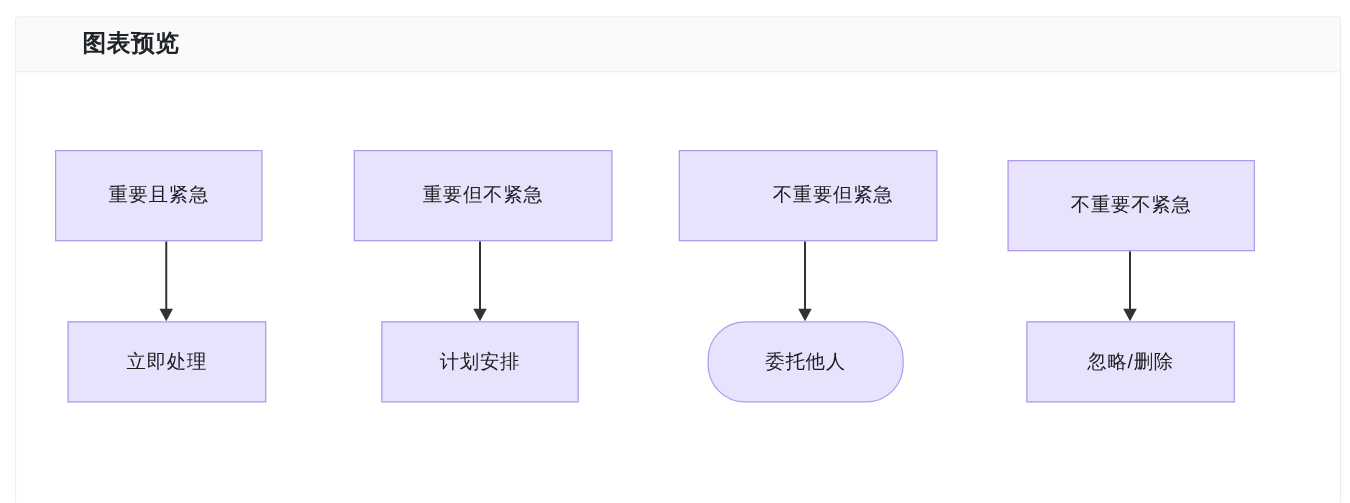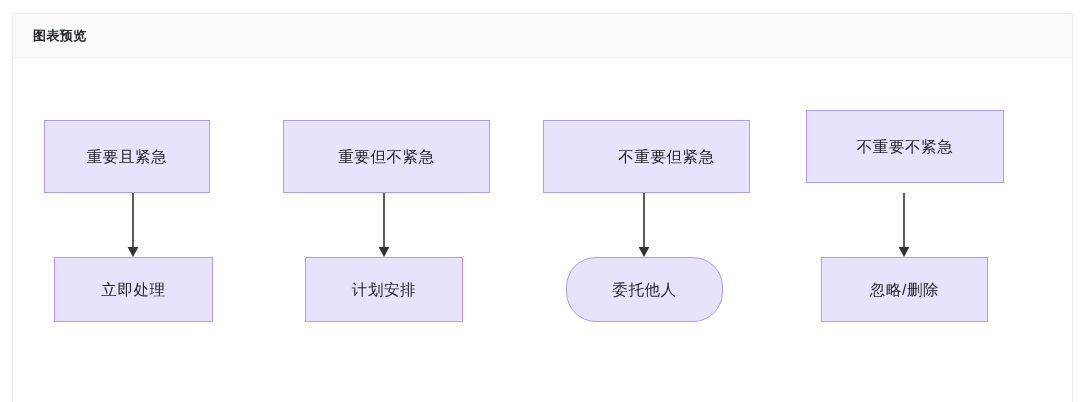--- a/index.html
+++ b/index.html
@@ -40,25 +40,26 @@
     height: 44px;
     background: #fafafa;
     border-bottom: 1px solid #ebedf0;
     box-sizing: border-box;
     display: flex;
     align-items: center;
     padding-left: 20px;
   }
 
   .card-title {
-    font-size: 13px;
+    font-size: 19px;
     font-weight: bold;
     color: #1f2329;
     letter-spacing: 0.4px;
     line-height: 1;
+    margin-left: 33px;
   }
 
   .card-body {
     position: relative;
     height: 375px;
     background: #ffffff;
   }
 
   
   .flow-canvas {
@@ -125,21 +126,21 @@
           </div>
           <div class="node" style="left: 31px; top: 62px; width: 166px; height: 73px; background: rgb(231, 227, 252); border-color: rgb(179, 152, 240); color: rgb(29, 29, 31);">
             <span>重要且紧急</span>
           </div>
           <div class="node" style="left: 270px; top: 62px; width: 207px; height: 73px; background: rgb(231, 227, 252); border-color: rgb(179, 152, 240); color: rgb(29, 29, 31);">
             <span>重要但不紧急</span>
           </div>
           <div class="node" style="left: 530px; top: 62px; width: 207px; height: 73px; background: rgb(231, 227, 252); border-color: rgb(179, 152, 240); color: rgb(29, 29, 31); padding-left: 40px;">
             <span>不重要但紧急</span>
           </div>
-          <div class="node" style="left: 793px; top: 52px; width: 198px; height: 73px; background: rgb(231, 227, 252); border-color: rgb(179, 152, 240); color: rgb(29, 29, 31);">
+          <div class="node" style="left: 793px; top: 70px; width: 198px; height: 73px; background: rgb(231, 227, 252); border-color: rgb(179, 152, 240); color: rgb(29, 29, 31);">
             <span>不重要不紧急</span>
           </div>
           <div class="node" style="left: 292px; top: 199px; width: 158px; height: 65px; background: rgb(231, 227, 252); border-color: rgb(179, 152, 240); color: rgb(29, 29, 31);">
             <span>计划安排</span>
           </div>
           <div class="node" style="left: 41px; top: 199px; width: 159px; height: 65px; background: rgb(231, 227, 252); border-color: rgb(179, 152, 240); color: rgb(29, 29, 31);">
             <span>立即处理</span>
           </div>
           <div class="node" style="left: 553px; top: 199px; width: 157px; height: 65px; background: rgb(231, 227, 252); border-color: rgb(179, 152, 240); color: rgb(29, 29, 31); border-radius: 30px;">
             <span>委托他人</span>

